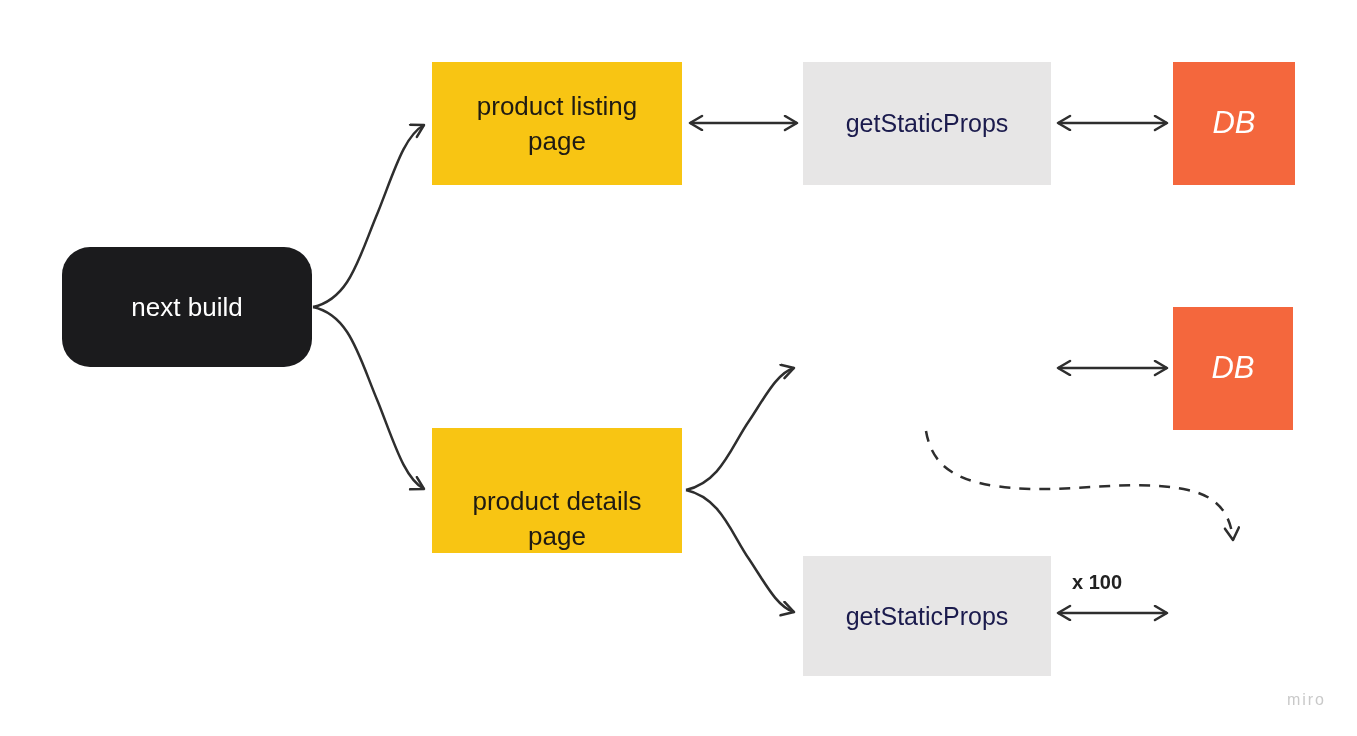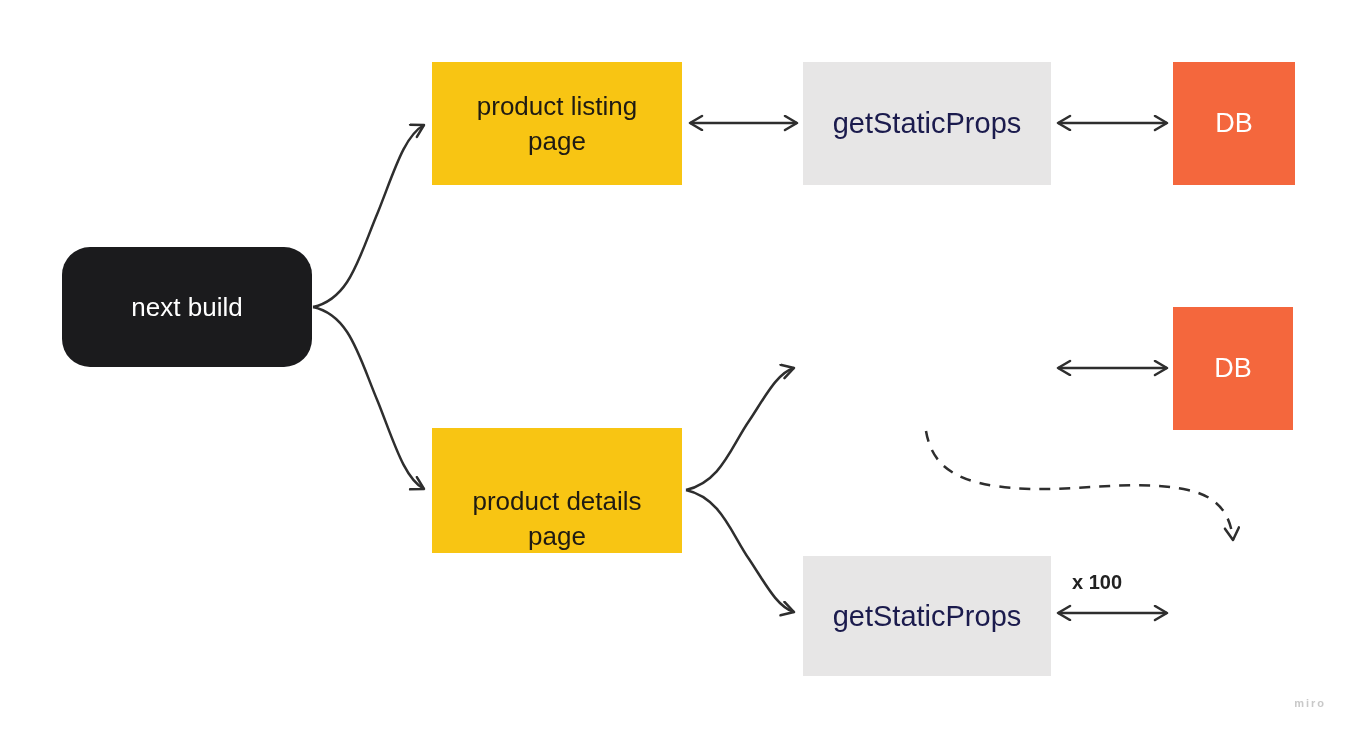--- a/index.html
+++ b/index.html
@@ -32,39 +32,39 @@
     line-height:1.32;
   }
   .node-next-build{
     left:62px;top:247px;width:250px;height:120px;
     background:var(--node-black);color:var(--text-light);
     border-radius:28px;font-size:26px;
   }
   .yellow{background:var(--node-yellow);color:var(--text-dark);font-size:26px;padding:0 24px;}
   .node-product-listing{left:432px;top:62px;width:250px;height:123px;}
   .node-product-details{left:432px;top:428px;width:250px;height:125px;align-items:flex-end;}
-  .gray{background:var(--node-gray);color:var(--text-navy);font-size:29px;}
+  .gray{background:var(--node-gray);color:var(--text-navy);font-size:25px;}
   .node-props-top{left:803px;top:62px;width:248px;height:123px;}
   .node-paths{left:803px;top:307px;width:248px;height:123px;}
   .node-props-bottom{left:803px;top:556px;width:248px;height:120px;}
-  .orange{background:var(--node-orange);color:var(--text-light);font-size:27px;}
+  .orange{background:var(--node-orange);color:var(--text-light);font-size:31px;font-style:italic;}
   .node-db-top{left:1173px;top:62px;width:122px;height:123px;}
   .node-db-mid{left:1173px;top:307px;width:120px;height:123px;}
   .node-cache{
     left:1173px;top:551px;width:122px;height:122px;
     background:#ffffff;border:2.5px dashed #1d1d1d;
     color:var(--text-navy);font-size:27px;
   }
   .edge-label{
     position:absolute;left:1072px;top:571px;width:80px;
     text-align:left;font-size:20px;font-weight:bold;color:#222;
   }
   .watermark{
     position:absolute;right:31px;bottom:27px;
-    font-size:11px;letter-spacing:2px;color:var(--watermark);font-weight:bold;
+    font-size:16px;letter-spacing:2px;color:var(--watermark);
   }
 </style>
 </head>
 <body>
 
 <div class="stage">
 
   <svg class="arrows" viewBox="0 0 1357 736" xmlns="http://www.w3.org/2000/svg">
     <defs>
       <marker id="ah-end" markerWidth="18" markerHeight="18" refX="14" refY="8" orient="auto" markerUnits="userSpaceOnUse">

